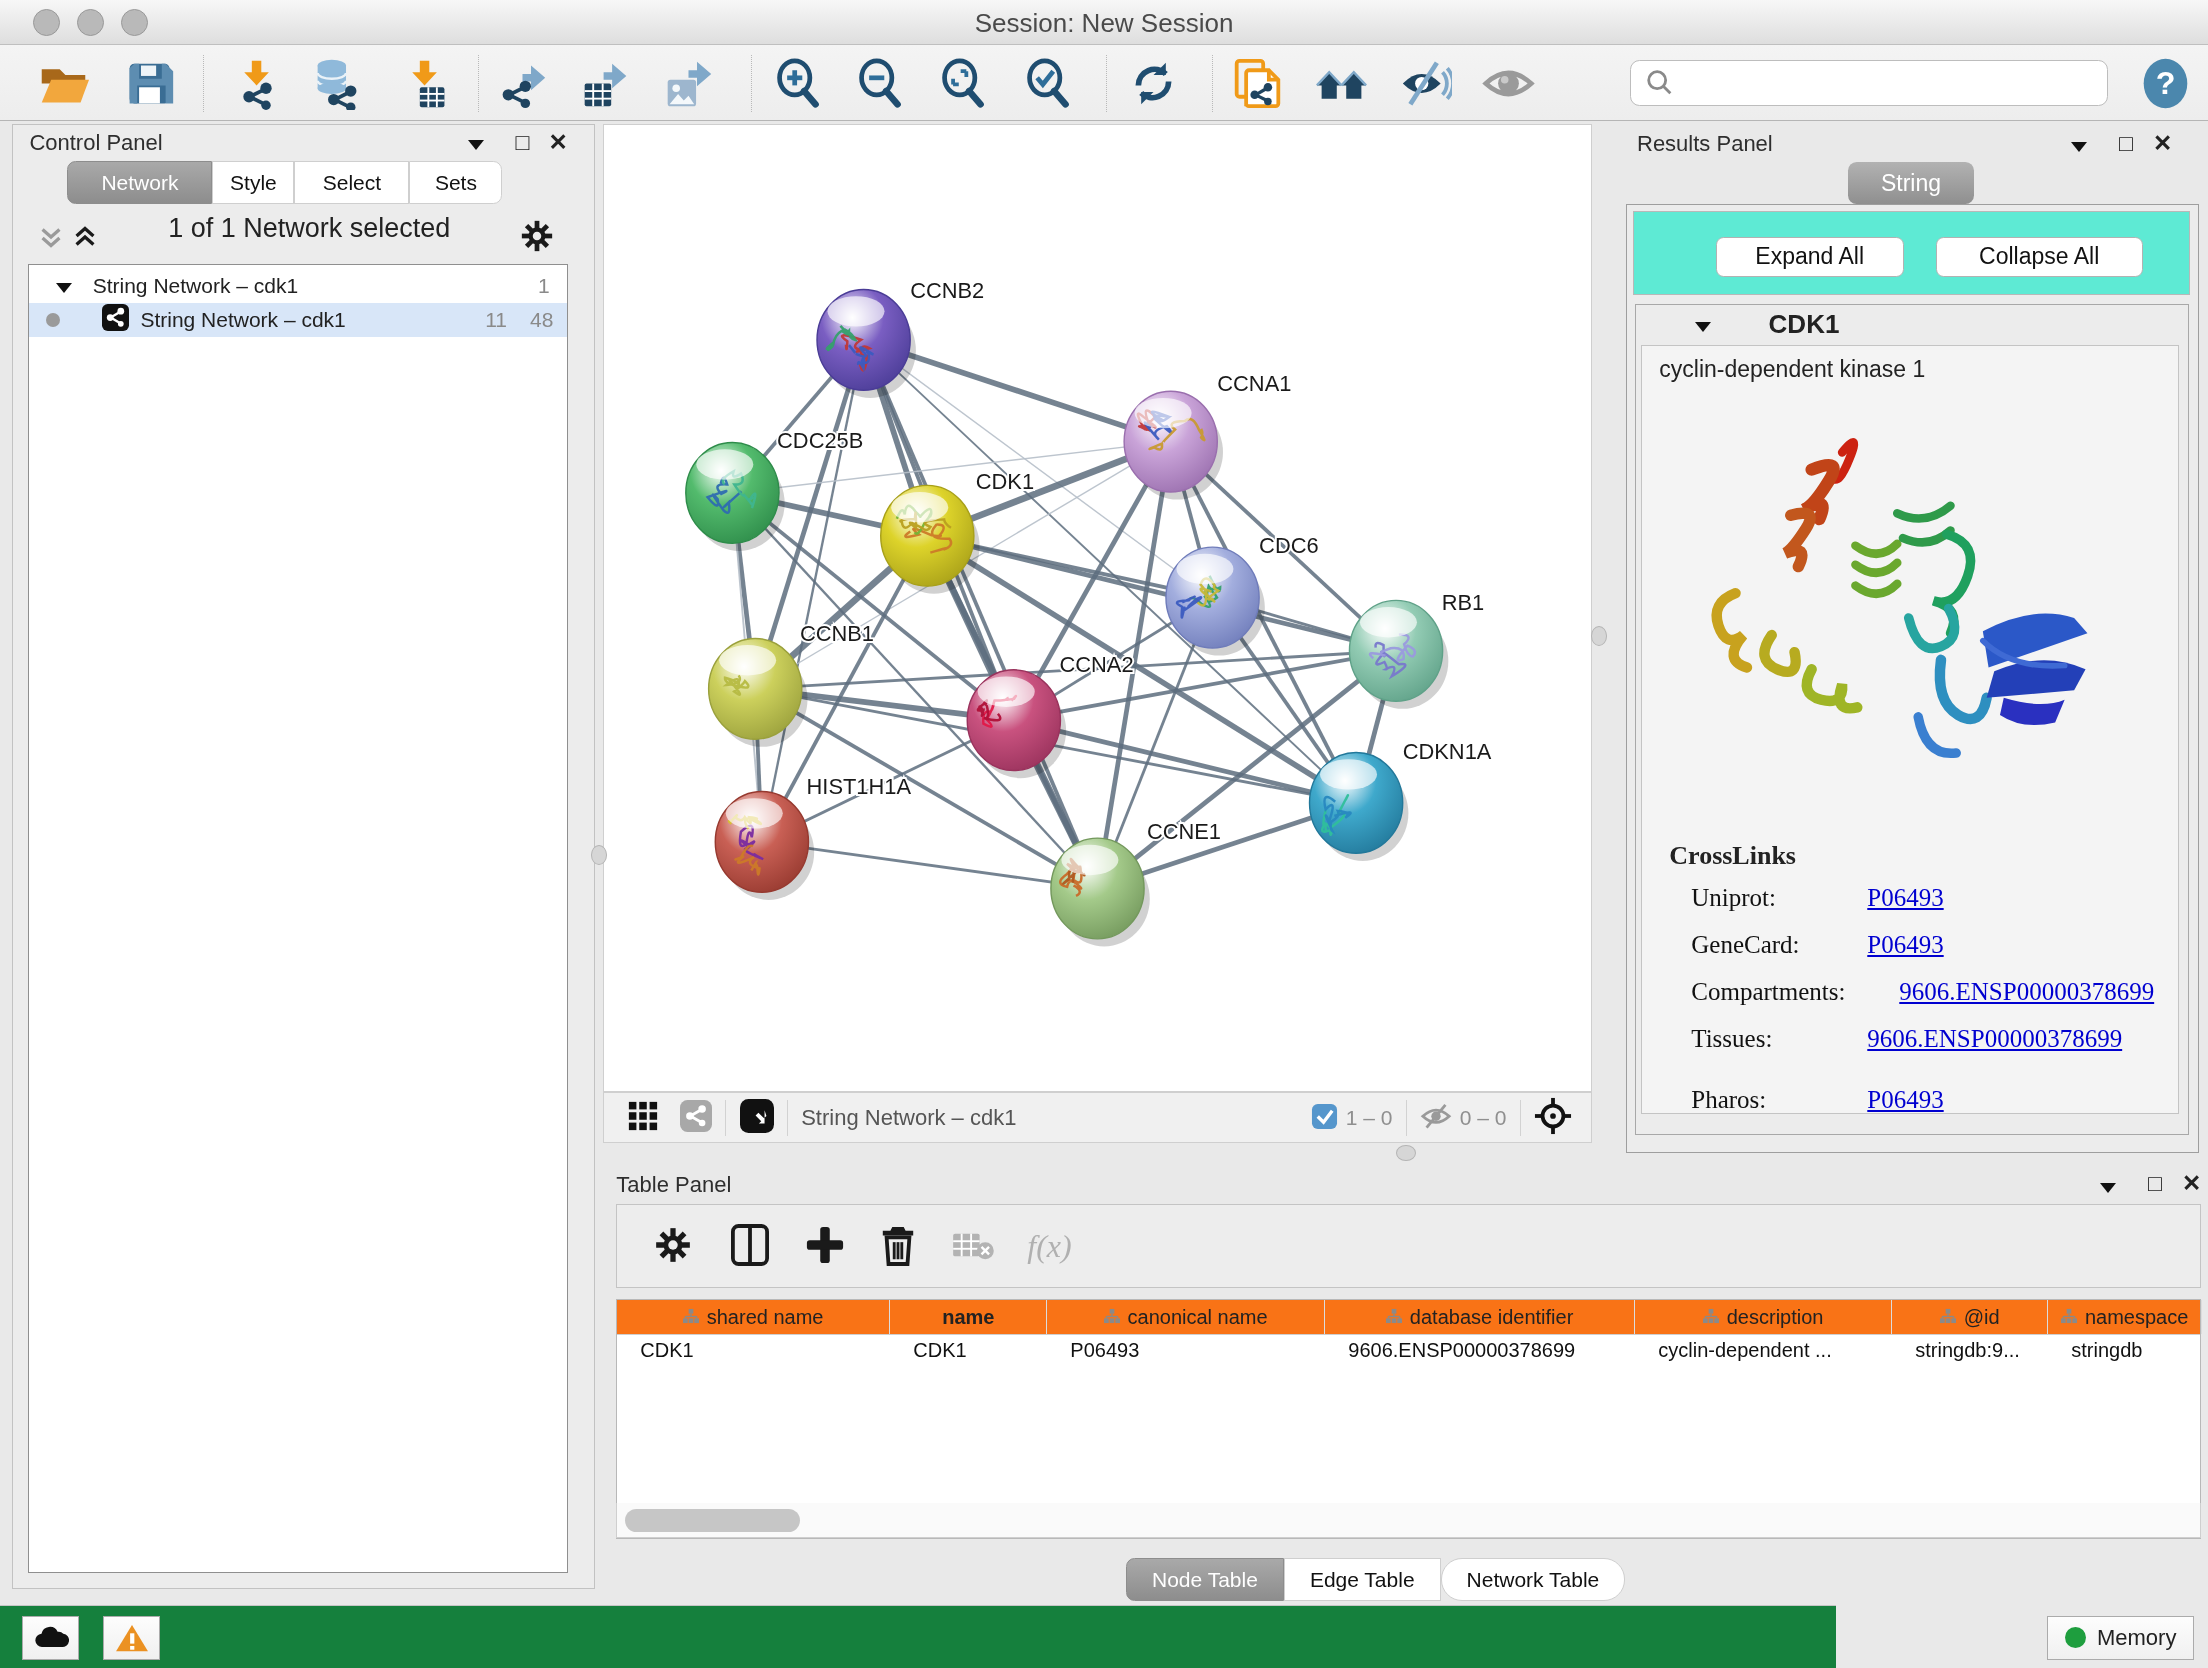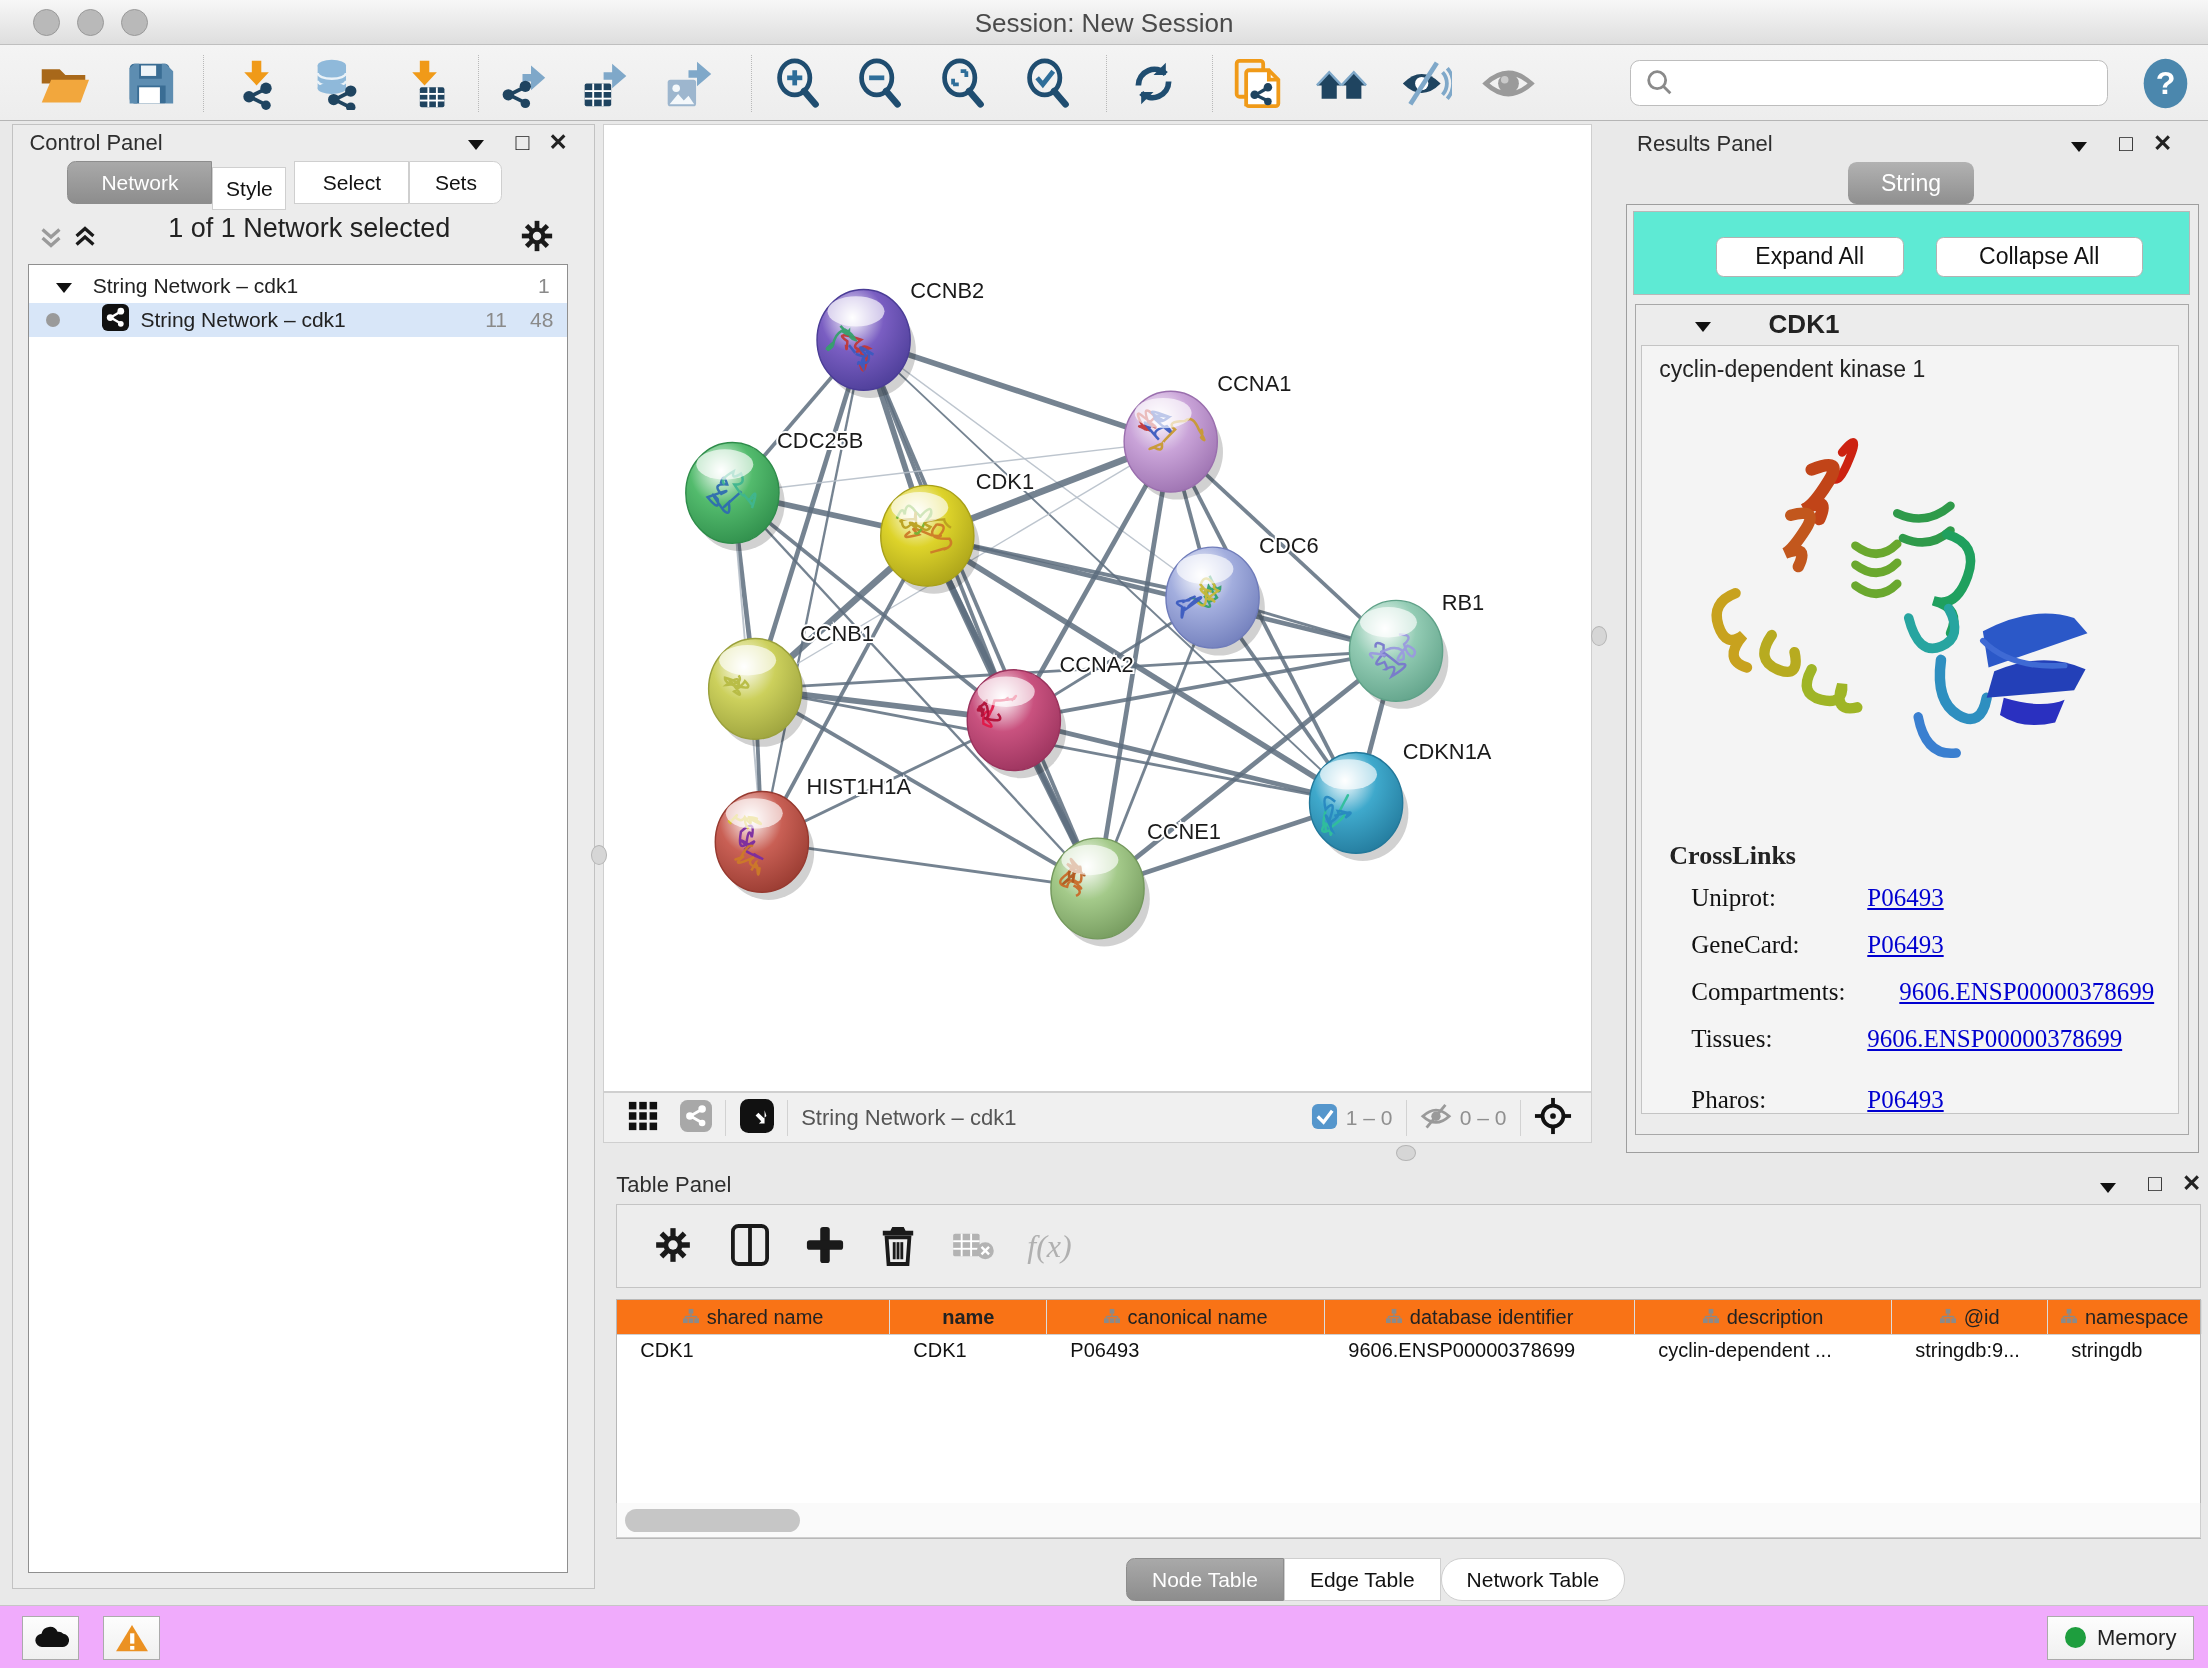--- a/index.html
+++ b/index.html
@@ -69,21 +69,21 @@
       border-bottom:1px solid #cfcfcf;display:flex;}
   .hcell{display:flex;align-items:center;justify-content:center;gap:7.6px;font-size:20px;color:#222;
       border-right:1px solid #dcdcdc;box-sizing:border-box;overflow:hidden;white-space:nowrap;}
   #tp-row{position:absolute;left:0;top:34px;height:32px;width:100%;display:flex;}
   .rcell{display:flex;align-items:center;font-size:20px;color:#111;box-sizing:border-box;
       padding-left:23px;overflow:hidden;white-space:nowrap;}
   #hscroll{position:absolute;left:13.3px;top:339px;width:1583px;height:34px;background:#fafafa;
       border:1px solid #cfcfcf;border-top:none;}
   #hthumb{position:absolute;left:7.6px;top:5.7px;width:175px;height:23px;background:#c6c6c6;border-radius:11.4px;}
   
-  #statusbar{left:0;top:1605px;width:2208px;height:63px;background:#f0abfc;border-top:1px solid #c6c6c6;}
+  #statusbar{left:0;top:1605px;width:1836px;height:63px;background:#15803d;border-top:1px solid #c6c6c6;}
   .sbtn{position:absolute;top:9.5px;height:42px;background:linear-gradient(#fdfdfd,#f0f0f0);
       border:1px solid #ababab;display:flex;align-items:center;justify-content:center;}
   .glyph-tri{width:0;height:0;border-left:8.6px solid transparent;border-right:8.6px solid transparent;
       border-top:10.5px solid #111;display:inline-block;}
 </style>
 </head>
 <body>
 
 <div id="app">
 
@@ -276,21 +276,21 @@
     </div>
   </div>
 
   <div class="abs" id="control-panel">
     <div class="abs ptitle" style="left:16px;top:4.8px">Control Panel</div>
     <div class="abs" style="left:455px;top:11.4px"><span class="glyph-tri"></span></div>
     <div class="abs" style="left:502px;top:3.8px;font-size:23px">□</div>
     <div class="abs" style="left:535px;top:3.8px;font-size:23px;font-weight:bold">✕</div>
 
     <div class="tab sel first" style="left:54px;top:36px;width:145px">Network</div>
-    <div class="tab" style="left:199px;top:42px;width:74px">Style</div>
+    <div class="tab" style="left:199px;top:36px;width:82px">Style</div>
     <div class="tab" style="left:281px;top:36px;width:115px">Select</div>
     <div class="tab last" style="left:396px;top:36px;width:93px">Sets</div>
 
     <div class="abs" style="left:23px;top:97px">
       <svg width="30" height="30" viewBox="0 0 32 32">
           <g stroke="#9a9a9a" stroke-width="3.5" fill="none">
             <path d="M7 8l9 8 9-8"></path>
             <path d="M7 17l9 8 9-8"></path>
           </g>
         </svg>

